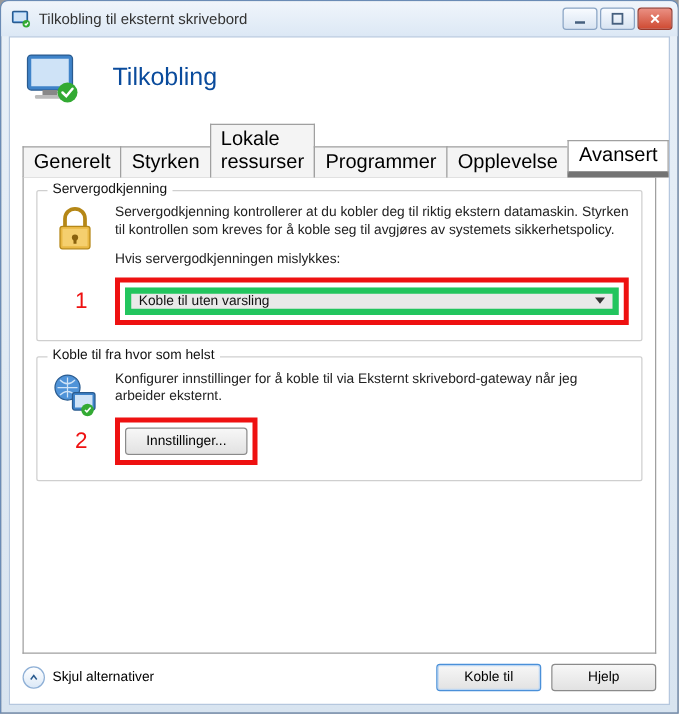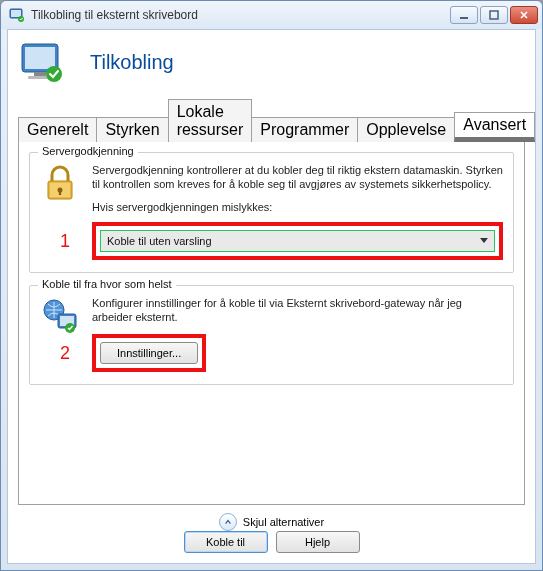--- a/index.html
+++ b/index.html
@@ -140,21 +140,21 @@
     left: -36px;
     top: 50%;
     transform: translateY(-50%);
     color: #e11;
     font-size: 18px;
     font-weight: normal;
   }
   .dropdown {
     width: 100%;
     height: 22px;
-    border: 1px solid #22c55e;
+    border: 5px solid #22c55e;
     background: #e9e9e9;
     display: flex;
     align-items: center;
     justify-content: space-between;
     padding: 0 6px;
     font-size: 11px;
     color: #111;
   }
   .dropdown .arrow {
     width: 0; height: 0;
@@ -177,21 +177,20 @@
   }
   .btn.default {
     border-color: #4a90d9;
     box-shadow: 0 0 0 1px #bcd6f2 inset;
   }
   .footer {
     display: flex;
     align-items: center;
     justify-content: space-between;
     padding-top: 8px;
-    flex-direction: column;
   }
   .footer-left {
     display: flex;
     align-items: center;
     gap: 6px;
   }
   .chev-circle {
     width: 18px; height: 18px;
     border: 1px solid #8fb0d6;
     border-radius: 50%;

